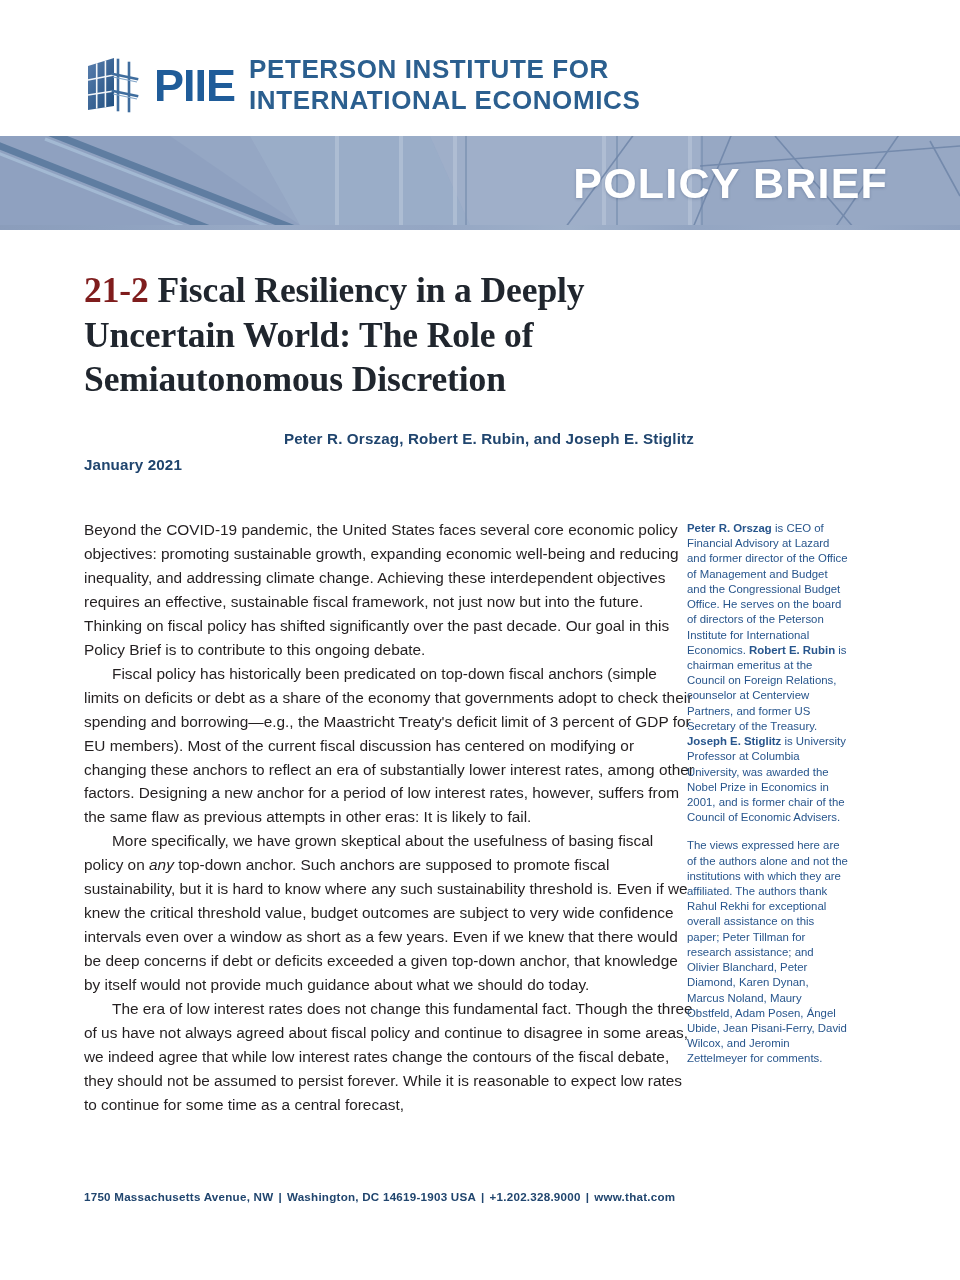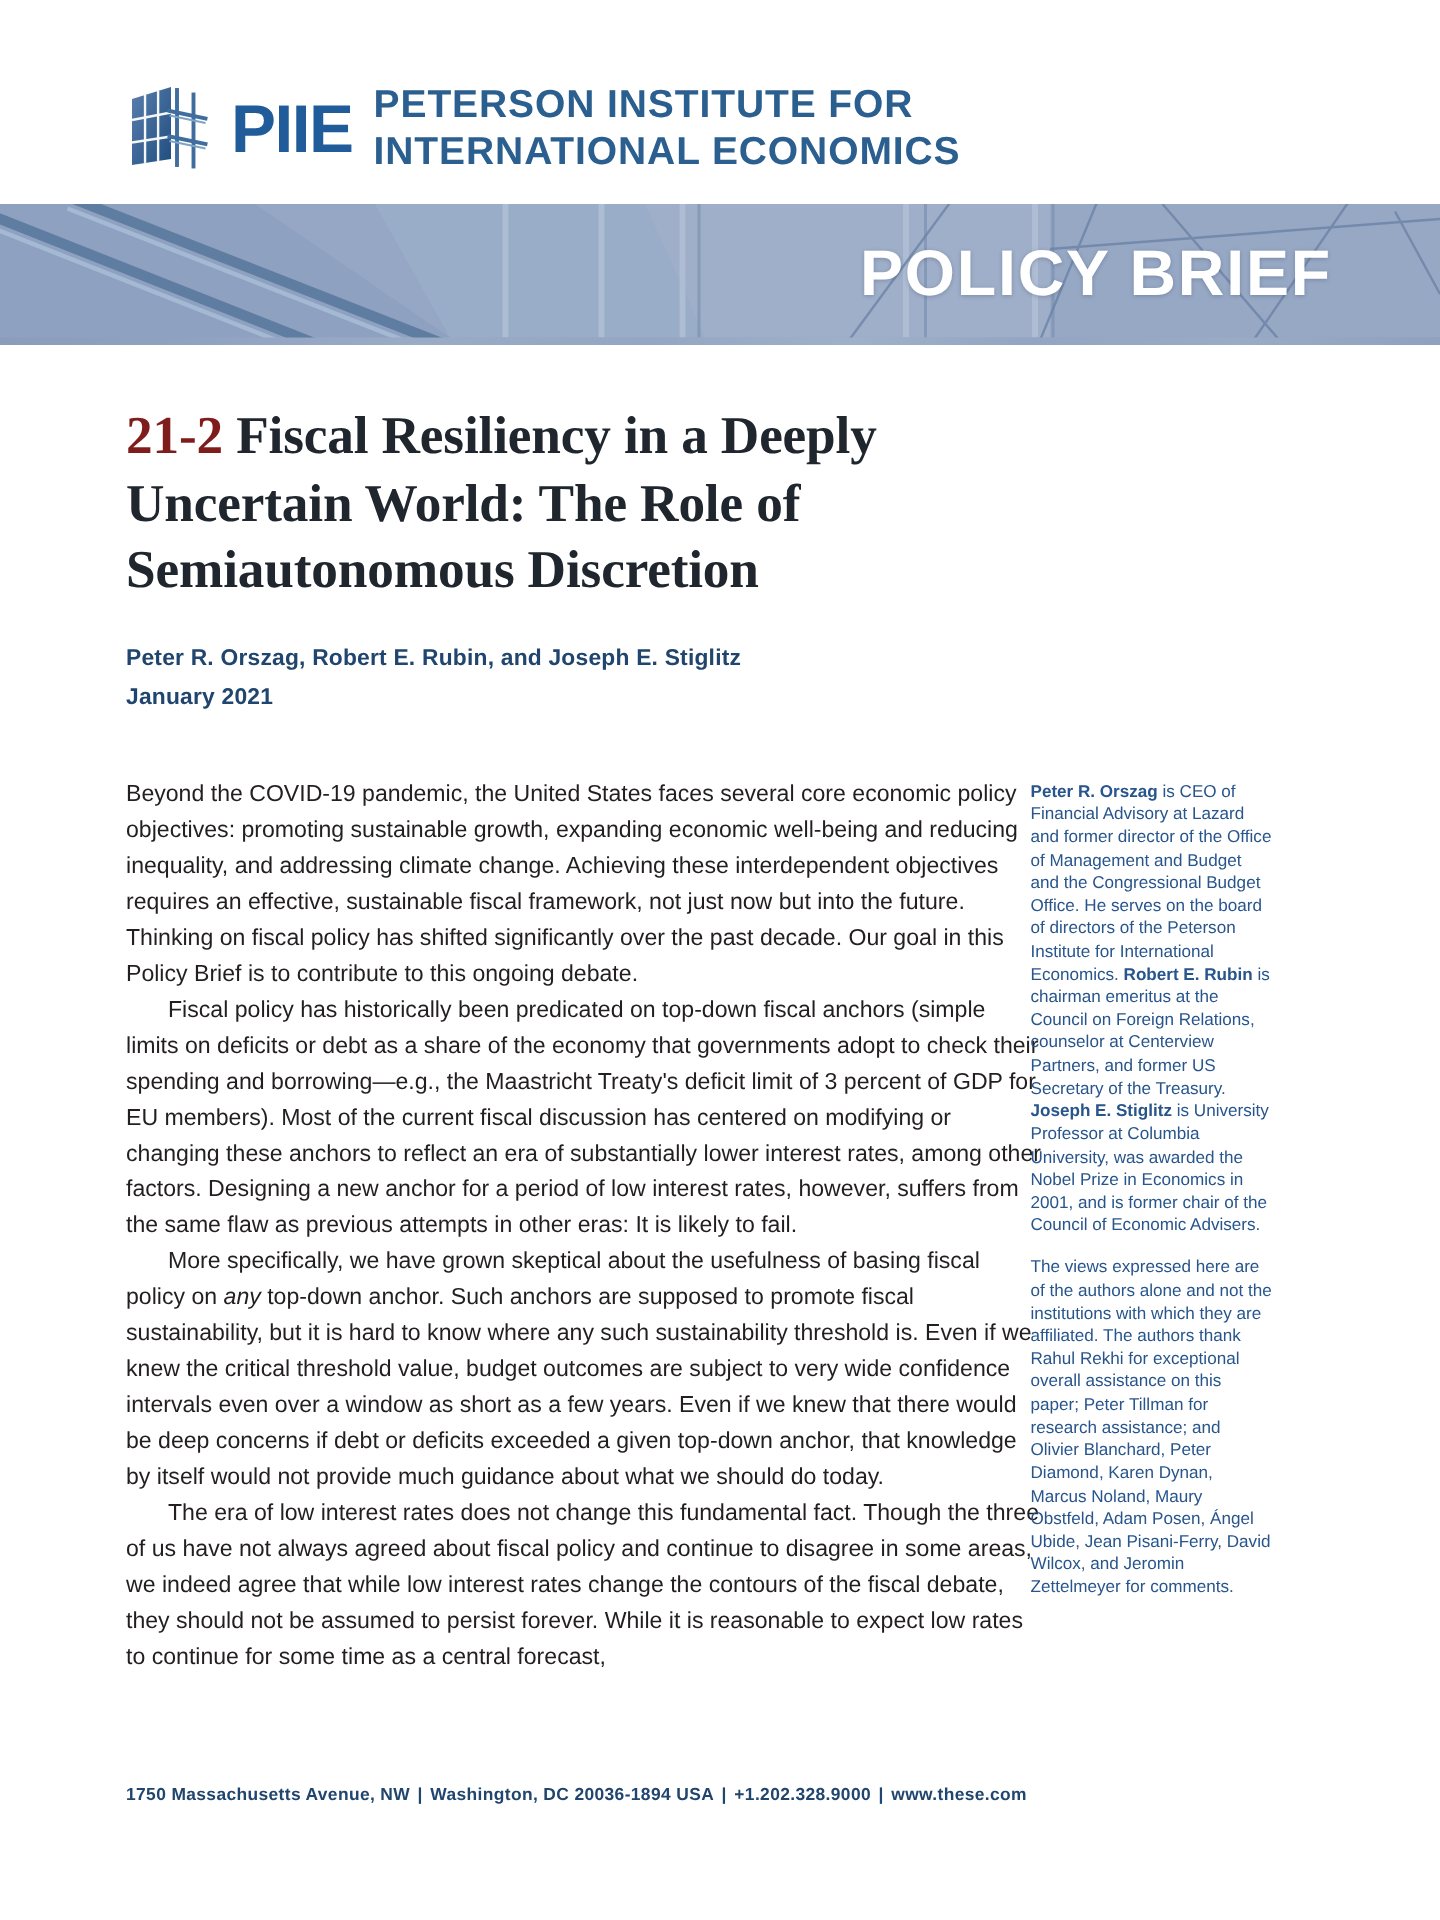--- a/index.html
+++ b/index.html
@@ -106,20 +106,21 @@
   .doc-number {
     color: #7f1d1d;
   }
   .authors {
     margin-top: 28px;
     font-family: "Liberation Sans", sans-serif;
     font-weight: bold;
     font-size: 15.2px;
     letter-spacing: 0.15px;
     color: #20456e;
+    text-align: right;
   }
   .pubdate {
     margin-top: 9px;
     font-family: "Liberation Sans", sans-serif;
     font-weight: bold;
     font-size: 15.2px;
     letter-spacing: 0.15px;
     color: #20456e;
   }
 
@@ -275,14 +276,14 @@
   <p class="indent"><span>More specifically, we have grown skeptical about the usefulness of basing fiscal policy on </span><em>any</em><span> top-down anchor. Such anchors are supposed to promote fiscal sustainability, but it is hard to know where any such sustainability threshold is. Even if we knew the critical threshold value, budget outcomes are subject to very wide confidence intervals even over a window as short as a few years. Even if we knew that there would be deep concerns if debt or deficits exceeded a given top-down anchor, that knowledge by itself would not provide much guidance about what we should do today.</span></p>
   <p class="indent">The era of low interest rates does not change this fundamental fact. Though the three of us have not always agreed about fiscal policy and continue to disagree in some areas, we indeed agree that while low interest rates change the contours of the fiscal debate, they should not be assumed to persist forever. While it is reasonable to expect low rates to continue for some time as a central forecast,</p>
 </div>
 
 <div class="sidebar">
   <p><b>Peter R. Orszag</b><span> is CEO of Financial Advisory at Lazard and former director of the Office of Management and Budget and the Congressional Budget Office. He serves on the board of directors of the Peterson Institute for International Economics. </span><b>Robert E. Rubin</b><span> is chairman emeritus at the Council on Foreign Relations, counselor at Centerview Partners, and former US Secretary of the Treasury. </span><b>Joseph E. Stiglitz</b><span> is University Professor at Columbia University, was awarded the Nobel Prize in Economics in 2001, and is former chair of the Council of Economic Advisers.</span></p>
   <p>The views expressed here are of the authors alone and not the institutions with which they are affiliated. The authors thank Rahul Rekhi for exceptional overall assistance on this paper; Peter Tillman for research assistance; and Olivier Blanchard, Peter Diamond, Karen Dynan, Marcus Noland, Maury Obstfeld, Adam Posen, Ángel Ubide, Jean Pisani-Ferry, David Wilcox, and Jeromin Zettelmeyer for comments.</p>
 </div>
 
 <div class="footer">
-  <span>1750 Massachusetts Avenue, NW</span><span class="sep">|</span><span>Washington, DC 20036-1894 USA</span><span class="sep">|</span><span>+1.202.328.9000</span><span class="sep">|</span><span>www.these.com</span>
+  <span>1750 Massachusetts Avenue, NW</span><span class="sep">|</span><span>Washington, DC 14619-1903 USA</span><span class="sep">|</span><span>+1.202.328.9000</span><span class="sep">|</span><span>www.that.com</span>
 </div>
 
 </body></html>

